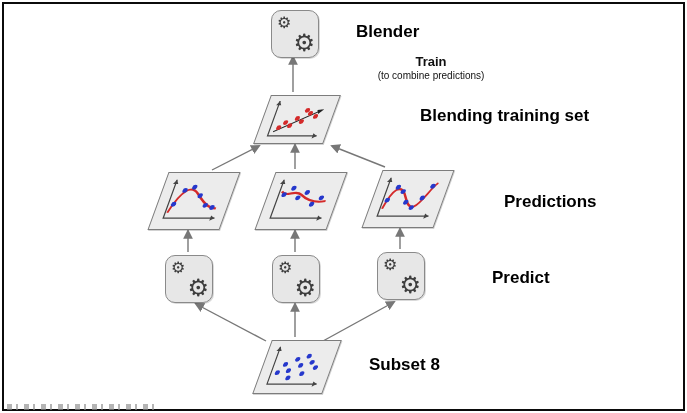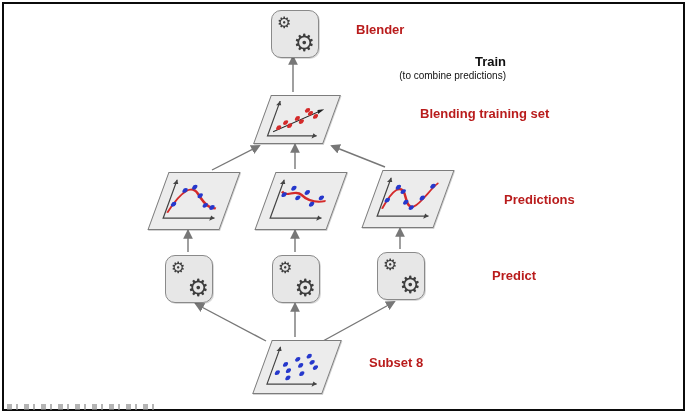--- a/index.html
+++ b/index.html
@@ -19,21 +19,21 @@
   .para svg { position:absolute; left:4px; top:2px; }
   .gearbox {
     position:absolute; z-index:2; width:46px; height:46px;
     background:#e7e7e7; border:1.5px solid #8a8a8a; border-radius:10px;
     box-shadow:1px 1px 0 rgba(0,0,0,.15);
   }
   .gear { position:absolute; color:#3d3d3d; line-height:1; user-select:none; }
   .gear.small { font-size:16px; left:5px; top:4px; }
   .gear.big   { font-size:24px; right:3px; bottom:2px; }
   .lbl {
-    position:absolute; z-index:3; font-size:13px; font-weight:bold; color:#b91c1c;
+    position:absolute; z-index:3; font-size:17px; font-weight:bold; color:#000000;
     white-space:nowrap;
     padding-left:24px;
   }
   .train-block { position:absolute; z-index:3; width:150px; text-align:center; color:#101010; }
   .train-block .t1 { font-size:13px; font-weight:bold; display:block; }
   .train-block .t2 { font-size:10px; font-weight:normal; display:block; margin-top:1px; }
   .caption-frag {
     position:absolute; z-index:3; left:7px; bottom:3px; width:148px; height:6px; opacity:.65;
     background:repeating-linear-gradient(90deg,#8d8d8d 0 5px,transparent 5px 9px,#8d8d8d 9px 11px,transparent 11px 17px);
   }
@@ -62,21 +62,21 @@
       <line x1="323" y1="341" x2="394" y2="302" marker-end="url(#arrow)"></line>
     </g>
   </svg>
 
   <div class="gearbox node" style="left:271px; top:10px;">
     <span class="gear small">⚙</span>
     <span class="gear big">⚙</span>
   </div>
   <div class="lbl" style="left:332px; top:22px;">Blender</div>
 
-  <div class="train-block" style="left:356px; top:54px;text-align:right;">
+  <div class="train-block" style="left:356px; top:54px;">
     <span class="t1">Train</span>
     <span class="t2">(to combine predictions)</span>
   </div>
 
   <div class="para" style="left:262px; top:95px; width:68px; height:47px;">
     <svg width="60" height="43" viewBox="0 0 58 42">
       <path d="M6,3 L6,37 L54,37" stroke="#444" stroke-width="1.2" fill="none"></path>
       <path d="M6,3 l-2.5,4 l5,0 z" fill="#444"></path>
       <path d="M54,37 l-4,-2.5 l0,5 z" fill="#444"></path>
       <line x1="10" y1="33" x2="50" y2="12" stroke="#222" stroke-width="1.1"></line>

